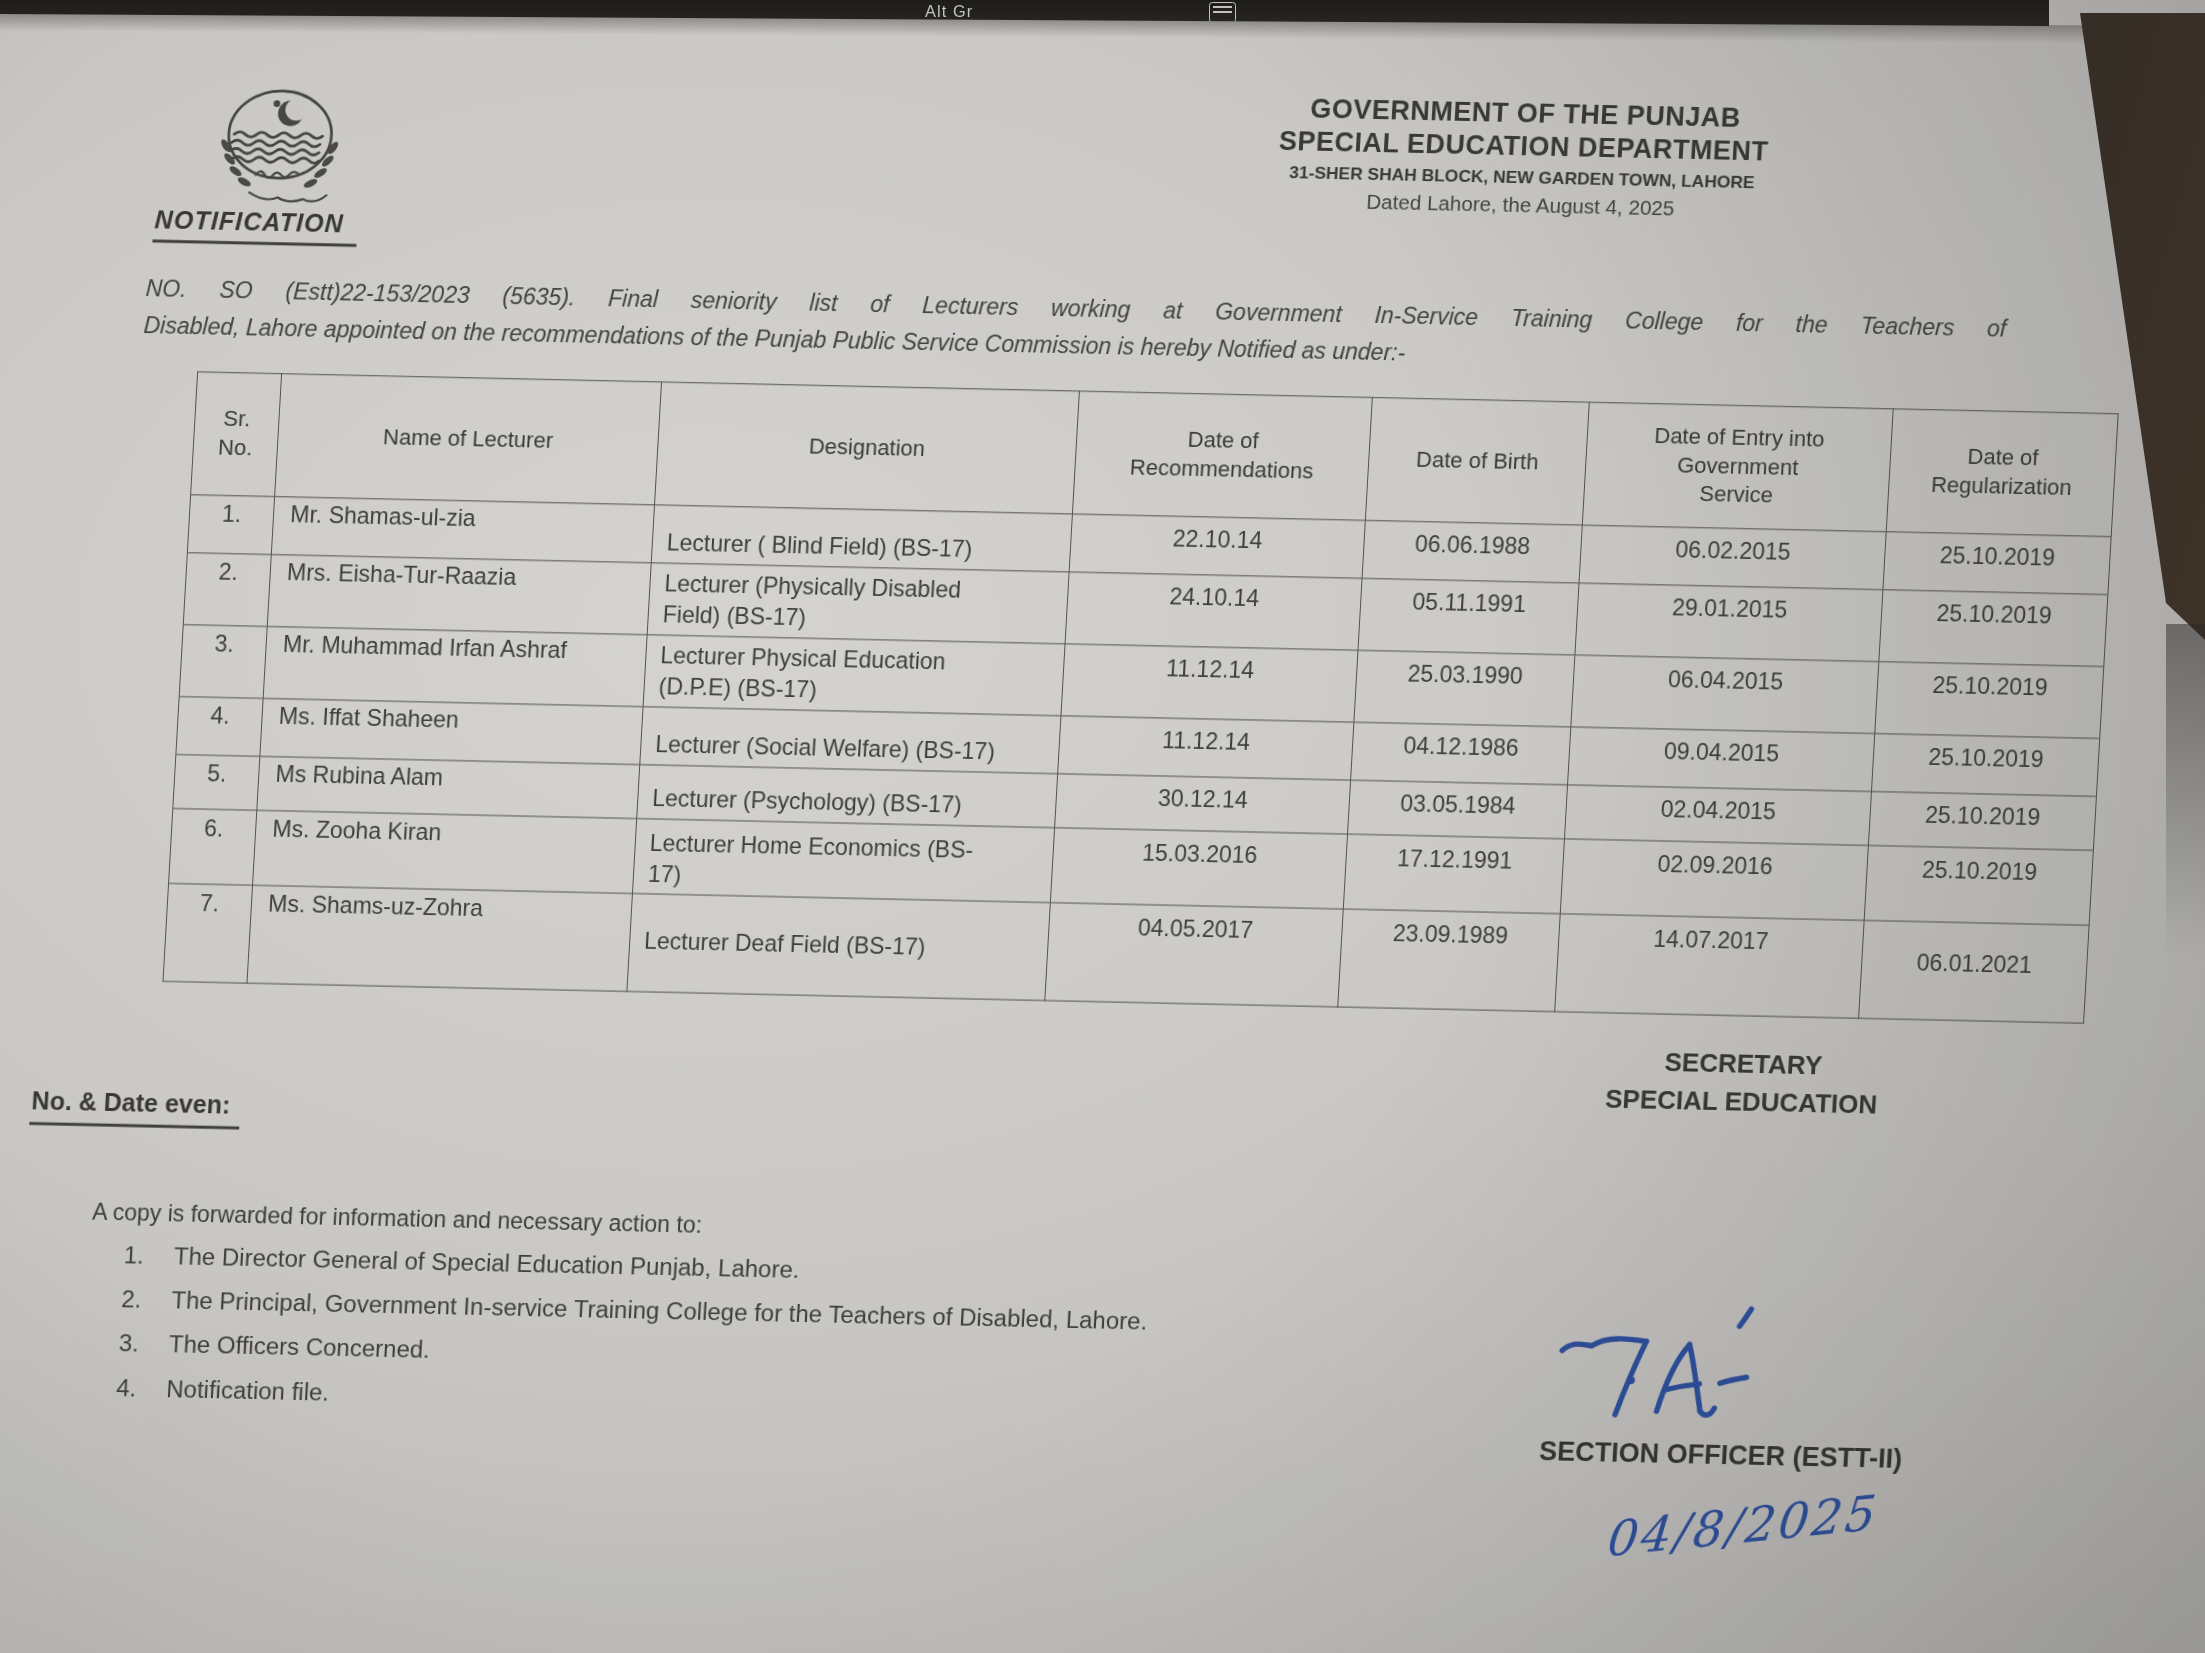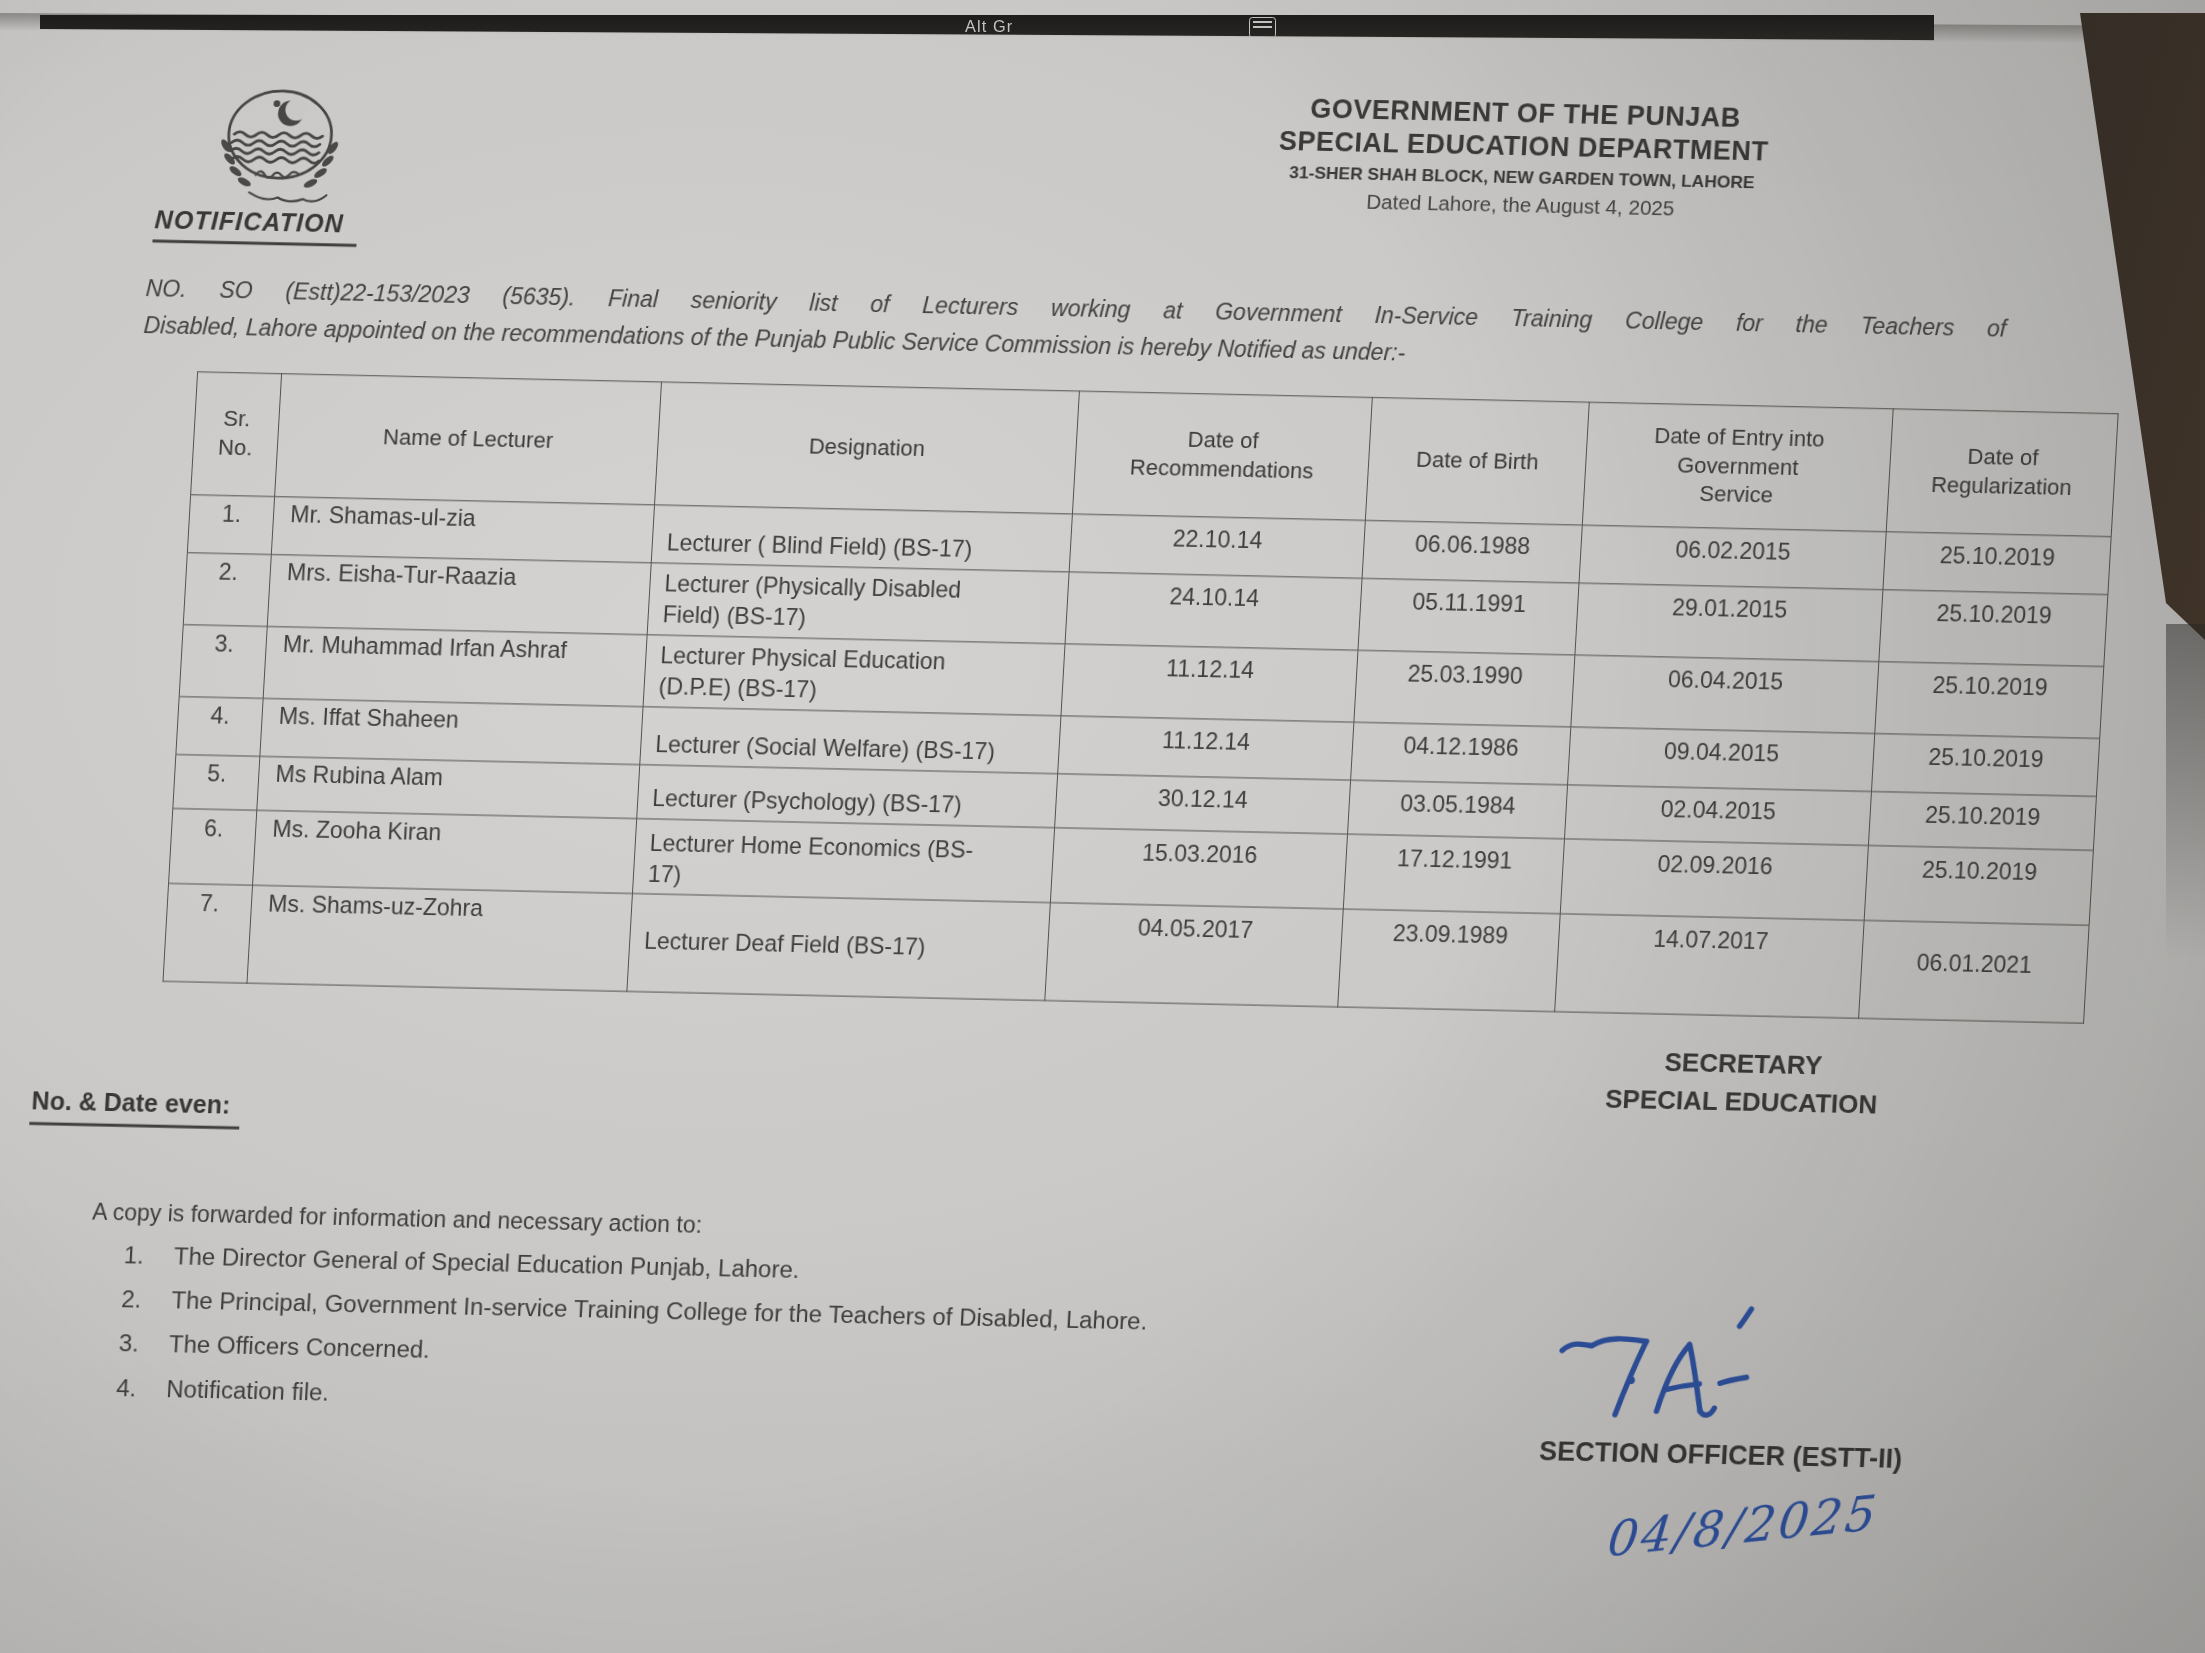--- a/index.html
+++ b/index.html
@@ -41,23 +41,23 @@
   .sectionofficer{left:1514px;top:1402px;width:575px;text-align:center;font-weight:bold;
     font-size:27px;color:#363533;}
   .sig{left:1622px;top:1264px;width:228px;height:152px;}
   .handdate{left:1693px;top:1459px;font-size:48px;font-style:italic;
     font-family:"DejaVu Serif", serif;letter-spacing:2.7px;
     transform:rotate(-7deg) skewX(-10deg);}
   
   .vignette{position:absolute;inset:0;pointer-events:none;
     background:radial-gradient(circle at 30% 40%, rgba(255,255,255,0) 45%, rgba(110,108,105,0.22) 100%);
     mix-blend-mode:multiply;}
-  .kbstrip{position:absolute;left:0;top:15px;width:1894px;height:33px;
+  .kbstrip{position:absolute;left:0;top:0;width:2049px;height:33px;
     clip-path:polygon(0 0, 2205px 0, 2205px 27px, 0 14px);
-    background:linear-gradient(#1d1c1a, #2b2a27);color:#b7b6b3;margin-left:40px;}
+    background:linear-gradient(#1d1c1a, #2b2a27);color:#b7b6b3;}
   .kbstrip .klabel{position:absolute;left:925px;top:2.2px;font-size:16.3px;letter-spacing:1.1px;color:#c3c2bf;}
   .kbkey{position:absolute;left:1209px;top:2.2px;width:25px;height:18.4px;border:1.6px solid #c3c2bf;border-radius:3.3px;}
   .kbkey i{display:block;height:2.2px;background:#c3c2bf;margin:2.7px 3.3px 0 3.3px;}
   .stripshadow{position:absolute;left:0;top:13px;width:2205px;height:18.4px;
     background:linear-gradient(rgba(90,88,85,0.55), rgba(90,88,85,0));
     transform:rotate(0.34deg);transform-origin:0 0;pointer-events:none;}
   .bgcorner{position:absolute;inset:0;pointer-events:none;
     clip-path:polygon(2080px 13px, 2205px 13px, 2205px 640px, 2166px 603px);
     background:linear-gradient(105deg, #21201d 40%, #2c2925 70%, #453629 96%);
     filter:drop-shadow(-5.4px 3.3px 7.6px rgba(50,49,46,0.55));}

